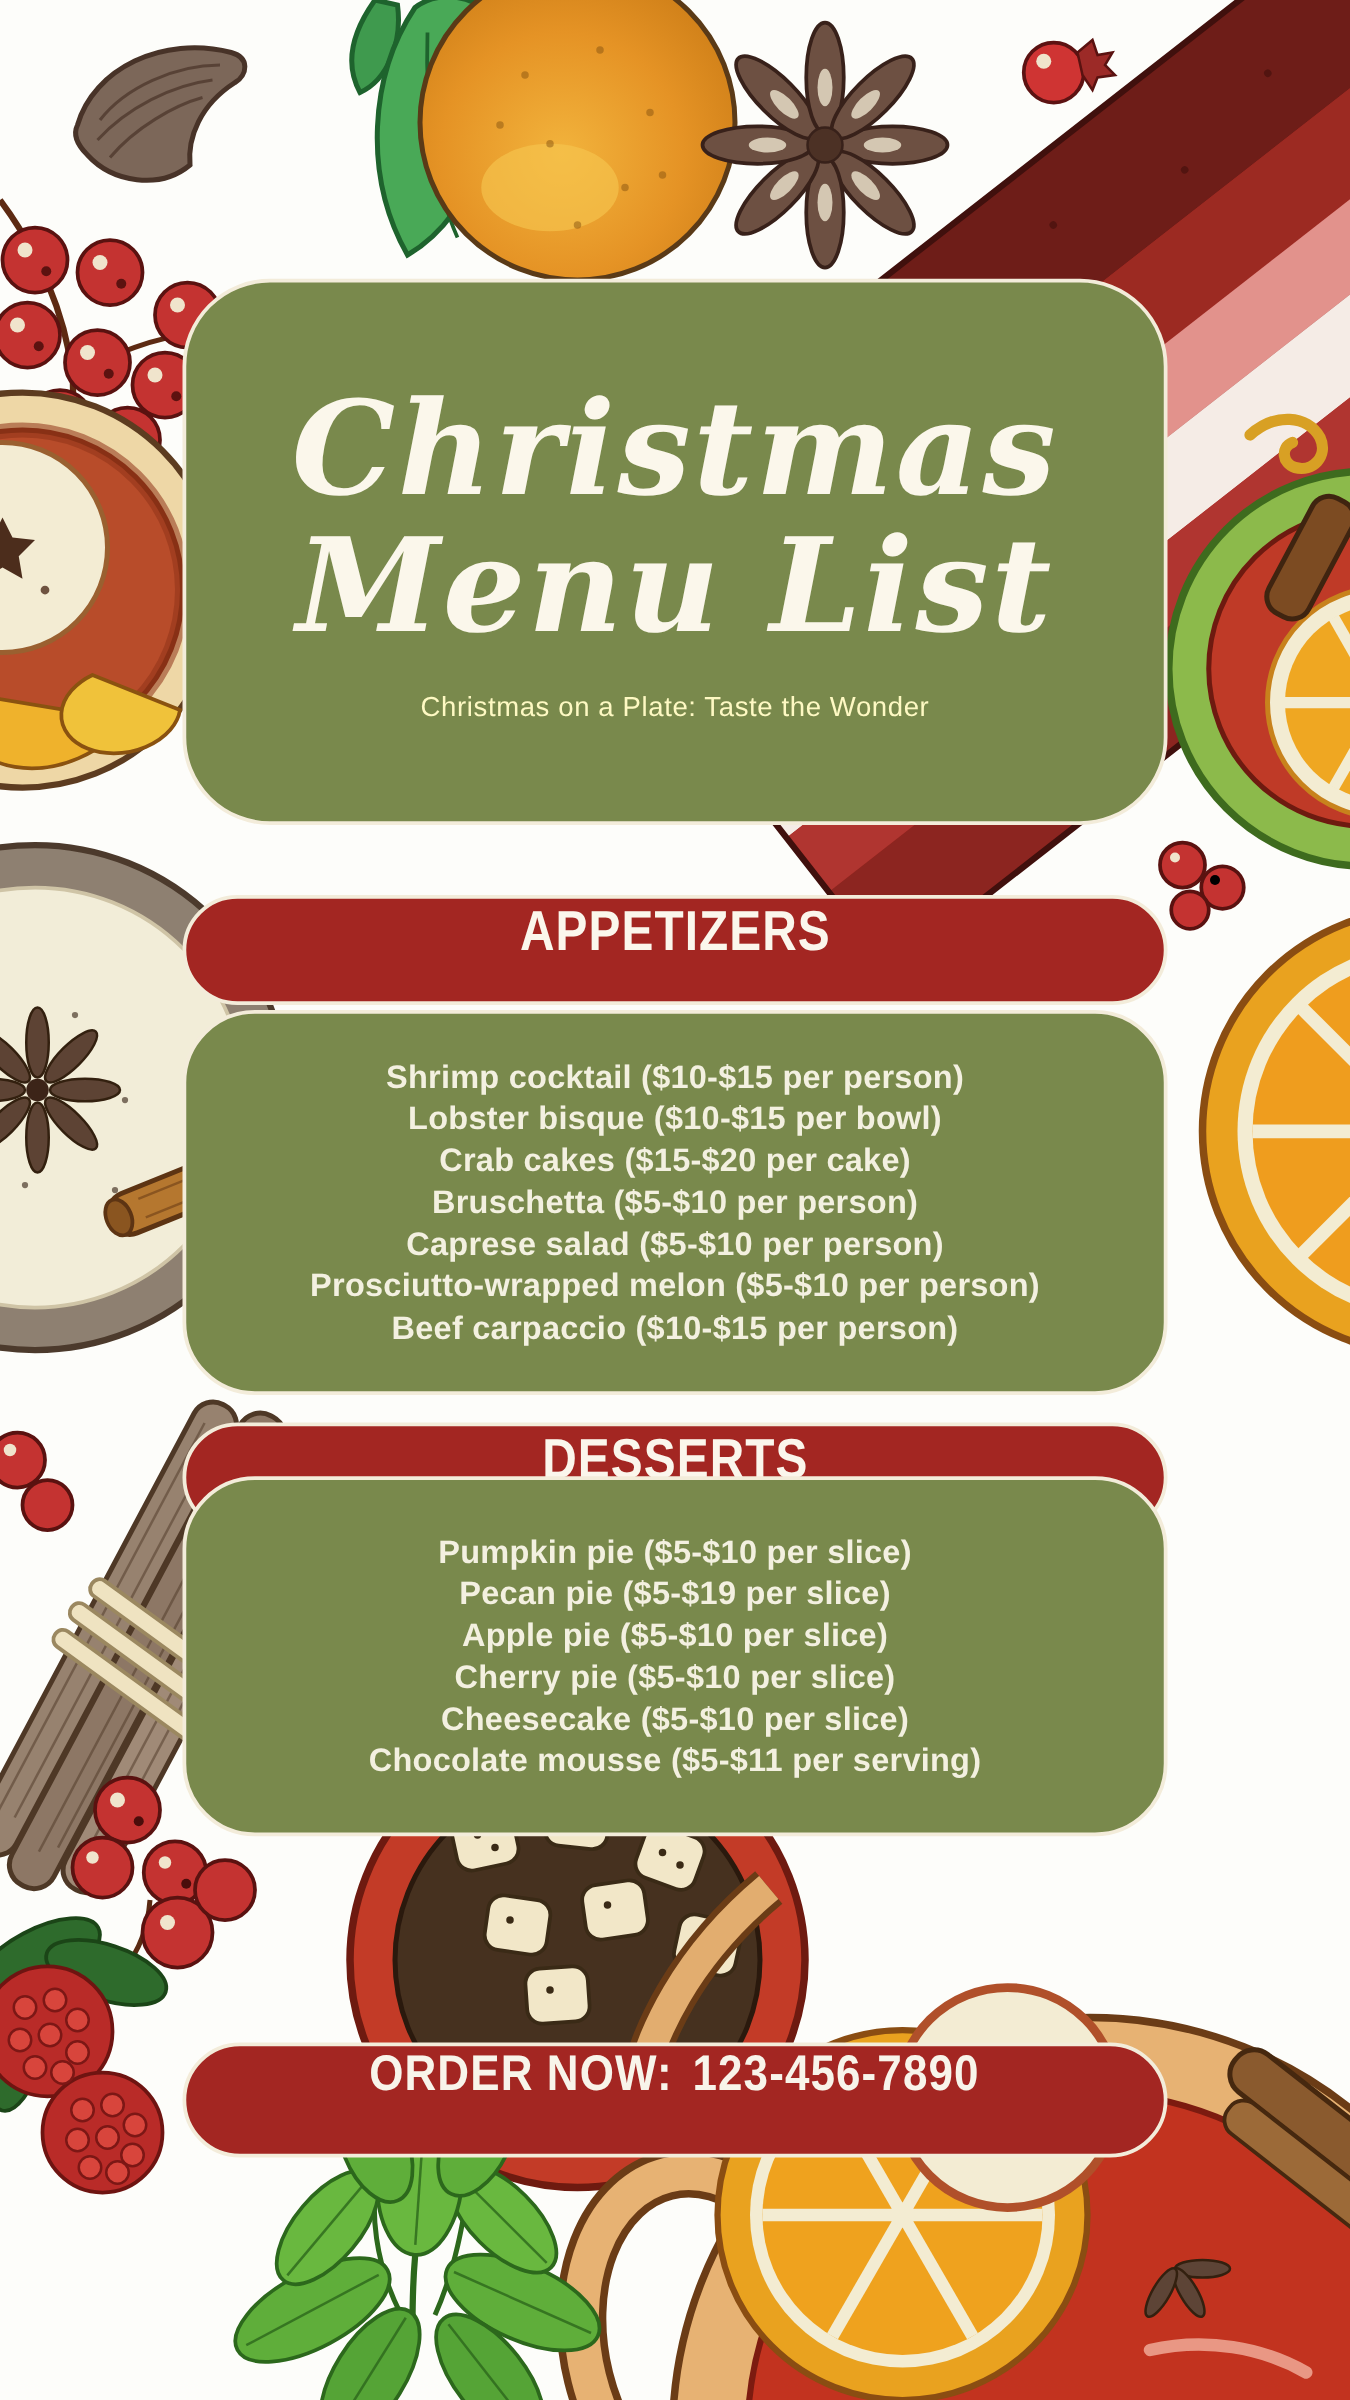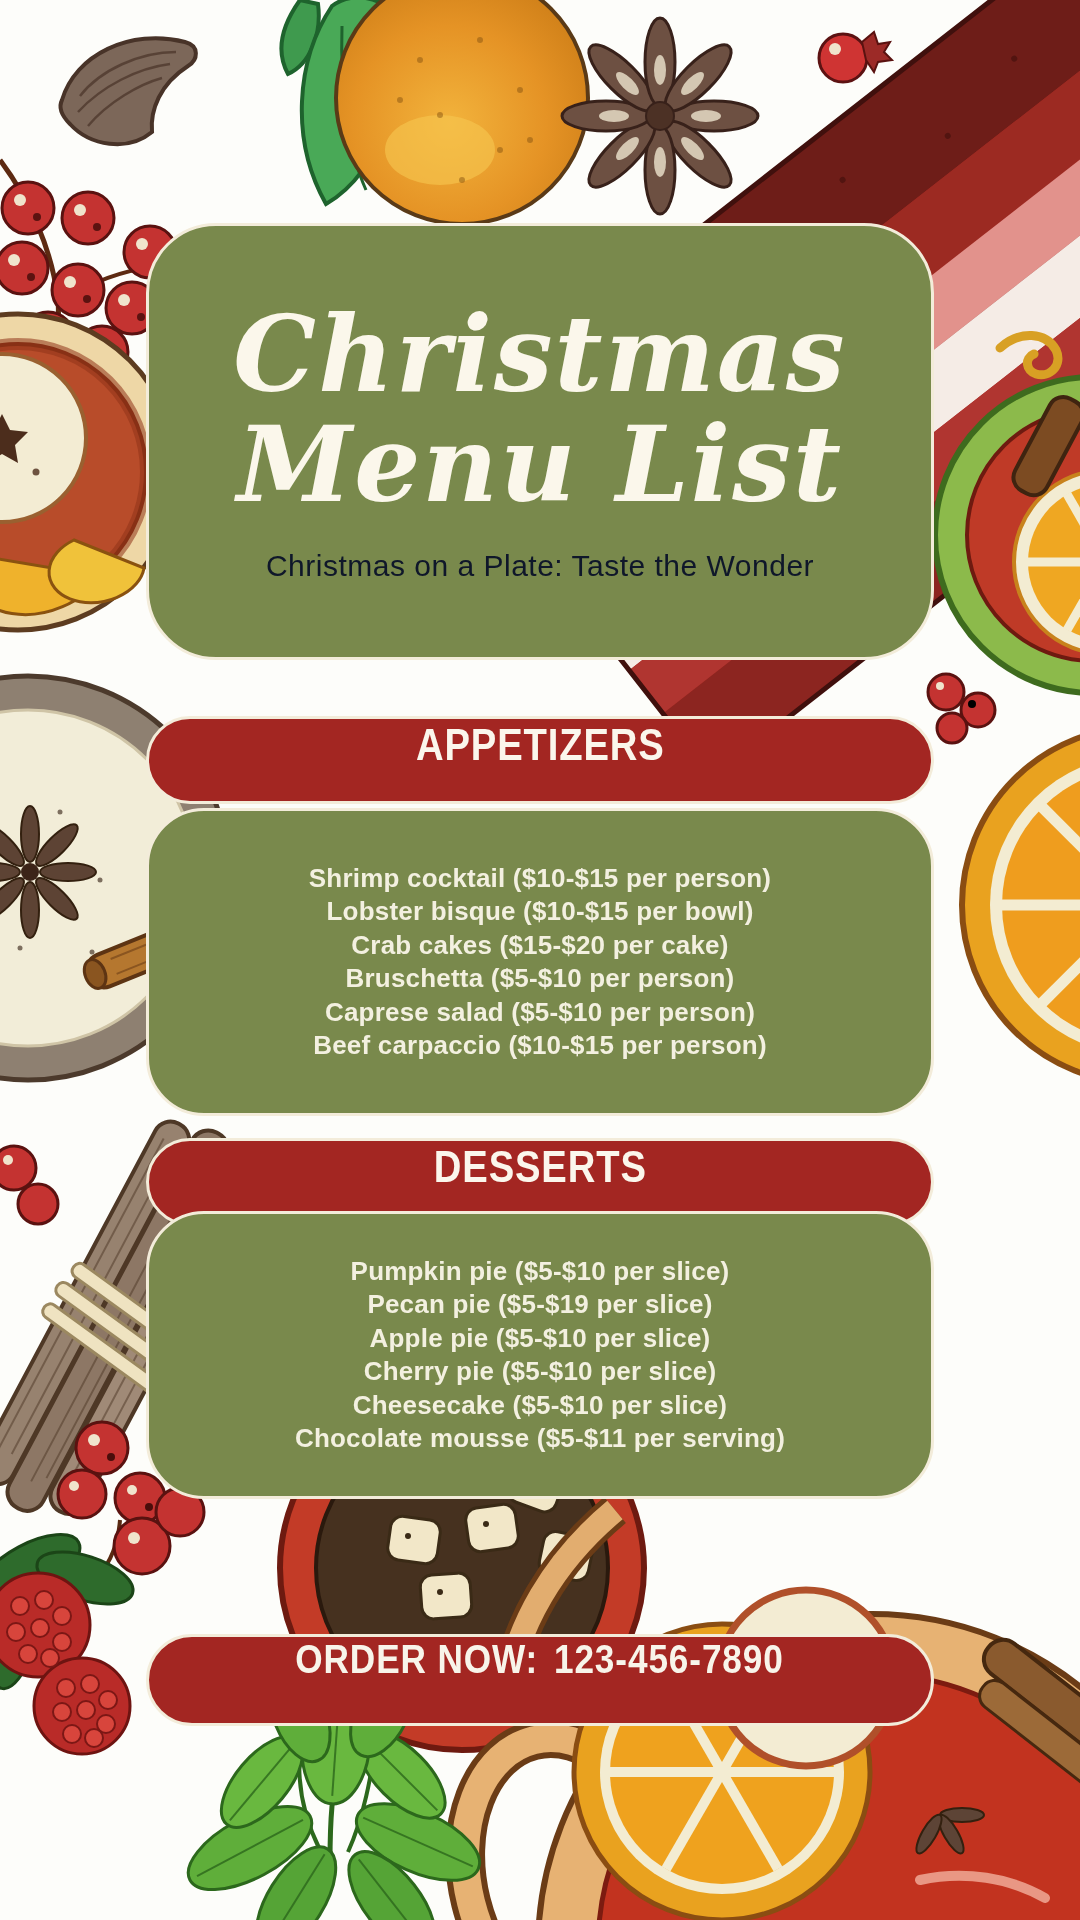--- a/index.html
+++ b/index.html
@@ -29,26 +29,26 @@
 
   #title-box {
     top:223px; height:437px; border-radius:70px;
     display:flex; flex-direction:column; align-items:center; justify-content:center;
   }
   .title-script {
     font-family:"DejaVu Serif", serif; font-style:italic; font-weight:700;
     font-size:104px; line-height:1.05; color:#fbf7eb; text-align:center;
     letter-spacing:2px;
   }
-  .subtitle { margin-top:30px; font-size:30px; color:#0f172a; letter-spacing:.5px; }
+  .subtitle { margin-top:30px; font-size:22px; color:#fef9c3; letter-spacing:.5px; }
 
   #appetizers-banner { top:716px; }
   #appetizers-box    { top:808px;  height:308px; border-radius:58px; }
   #desserts-banner   { top:1138px; }
-  #desserts-box      { top:1211px; height:288px; border-radius:58px; }
+  #desserts-box      { top:1181px; height:288px; border-radius:58px; }
   #order-banner      { top:1602px; height:92px; border-radius:46px;margin-top:32px; }
 
   .menu-list {
     height:100%; display:flex; flex-direction:column;
     align-items:center; justify-content:center;text-align:right;
   }
   .menu-item {
     font-size:26px; line-height:33.5px; font-weight:bold;
     color:var(--text-cream, #f3f0e0); letter-spacing:.2px; white-space:nowrap;
   }
@@ -461,20 +461,21 @@
   <div class="banner" id="appetizers-banner">
     <span class="banner-label">APPETIZERS</span>
   </div>
   <div class="panel" id="appetizers-box">
     <div class="menu-list">
         <div class="menu-item">Shrimp cocktail ($10-$15 per person)</div>
         <div class="menu-item">Lobster bisque ($10-$15 per bowl)</div>
         <div class="menu-item">Crab cakes ($15-$20 per cake)</div>
         <div class="menu-item">Bruschetta ($5-$10 per person)</div>
         <div class="menu-item">Caprese salad ($5-$10 per person)</div>
+        <div class="menu-item">Prosciutto-wrapped melon ($5-$10 per person)</div>
         <div class="menu-item">Beef carpaccio ($10-$15 per person)</div>
       </div>
   </div>
 
   <div class="banner" id="desserts-banner">
     <span class="banner-label">DESSERTS</span>
   </div>
   <div class="panel" id="desserts-box">
     <div class="menu-list">
         <div class="menu-item">Pumpkin pie ($5-$10 per slice)</div>

